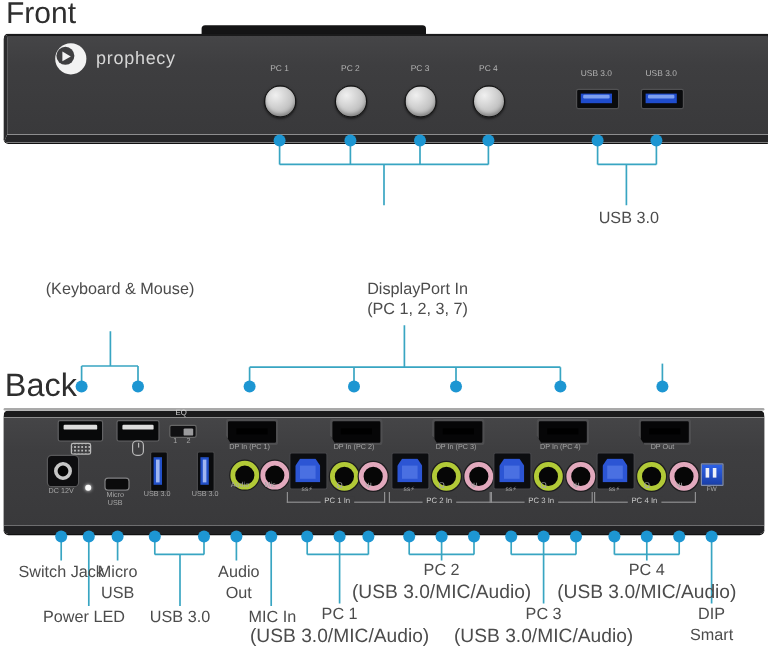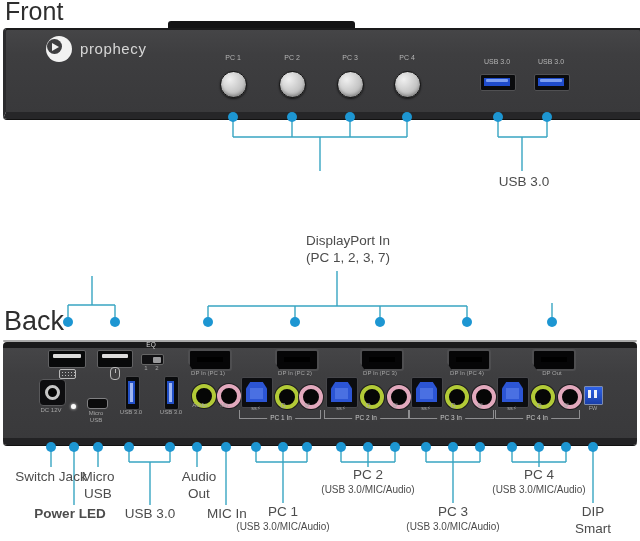--- a/index.html
+++ b/index.html
@@ -2,21 +2,21 @@
 <html><head>
 <meta charset="utf-8">
 <style>
   html,body{margin:0;padding:0;background:#ffffff;}
   #stage{position:relative;width:640px;height:541px;background:#fff;overflow:hidden;
          font-family:"Liberation Sans","DejaVu Sans",sans-serif;}
   .abs{position:absolute;}
   .heading{position:absolute;font-size:25px;font-weight:400;color:#2e2e2e;}
   .call{position:absolute;transform:translateX(-50%);text-align:center;font-size:13.5px;
         color:#4c4c4c;line-height:1.25;white-space:nowrap;}
-  .call .sub{font-size:10px;}
+  .call .sub{font-size:16px;}
   .tiny{position:absolute;transform:translateX(-50%);font-size:6px;color:#a6a6a6;
         text-align:center;white-space:nowrap;line-height:1.15;}
   .tinyw{color:#d6d6d6;}
   .panel{position:absolute;left:3px;width:634px;background:linear-gradient(180deg,#454547 0%,#3e3e40 30%,#39393b 100%);
          border-radius:4px;}
   .pcbtn{position:absolute;width:25px;height:25px;border-radius:50%;
          background:radial-gradient(circle at 35% 30%,#f0f0f0,#c6c6c6 55%,#9b9b9b 100%);
          border:1px solid #141414;box-shadow:0 1px 2px rgba(0,0,0,.6),inset 0 -2px 3px rgba(0,0,0,.25);}
   .usbA-front{position:absolute;width:34px;height:15px;background:#0a0b0d;border:1px solid #505052;border-radius:2px;}
   .usbA-front .blue{position:absolute;left:3px;top:3px;width:26px;height:8px;background:#1f4ccc;}
@@ -258,28 +258,29 @@
       <circle cx="512" cy="447" r="5"></circle>
         <circle cx="539" cy="447" r="5"></circle>
         <circle cx="566" cy="447" r="5"></circle>
       <circle cx="593" cy="447" r="5"></circle>
     </g>
   </svg>
 
   <div class="call" style="left:524px;top:174px;">USB 3.0</div>
 
   <div class="call" style="left:100px;top:233px;">
+      <div>(Keyboard &amp; Mouse)</div>
   </div>
   <div class="call" style="left:348px;top:233px;">
     <div>DisplayPort In</div>
       <div>(PC 1, 2, 3, 7)</div>
   </div>
 
   <div class="call" style="left:51px;top:469px;">Switch Jack</div>
-  <div class="call" style="left:70px;top:506px;font-weight:bold;">Power LED</div>
+  <div class="call" style="left:70px;top:506px;">Power LED</div>
   <div class="call" style="left:98px;top:469px;">
     <div>Micro</div>
       <div>USB</div>
   </div>
   <div class="call" style="left:150px;top:506px;">USB 3.0</div>
   <div class="call" style="left:199px;top:469px;">
     <div>Audio</div>
       <div>Out</div>
   </div>
   <div class="call" style="left:227px;top:506px;">MIC In</div>

